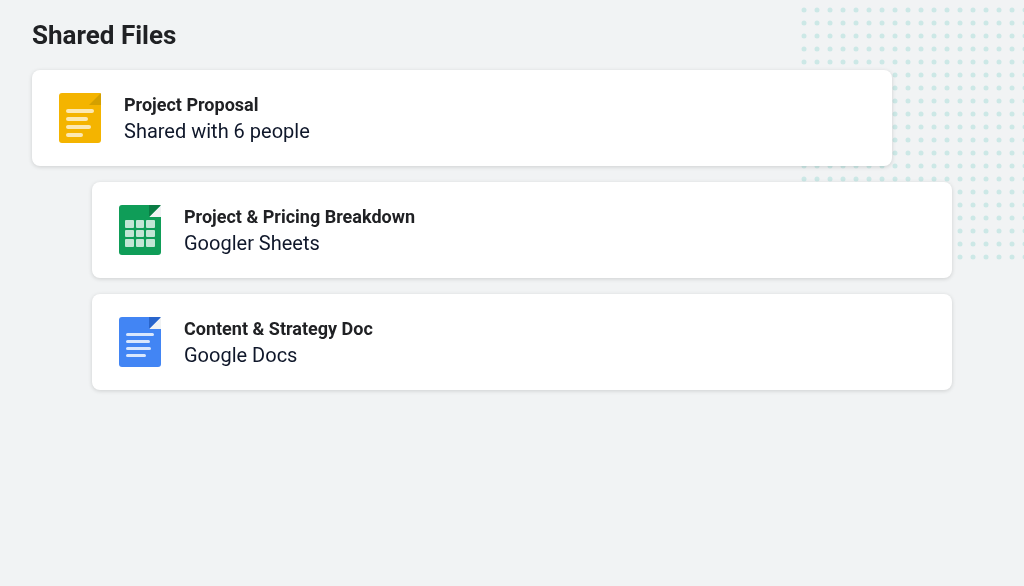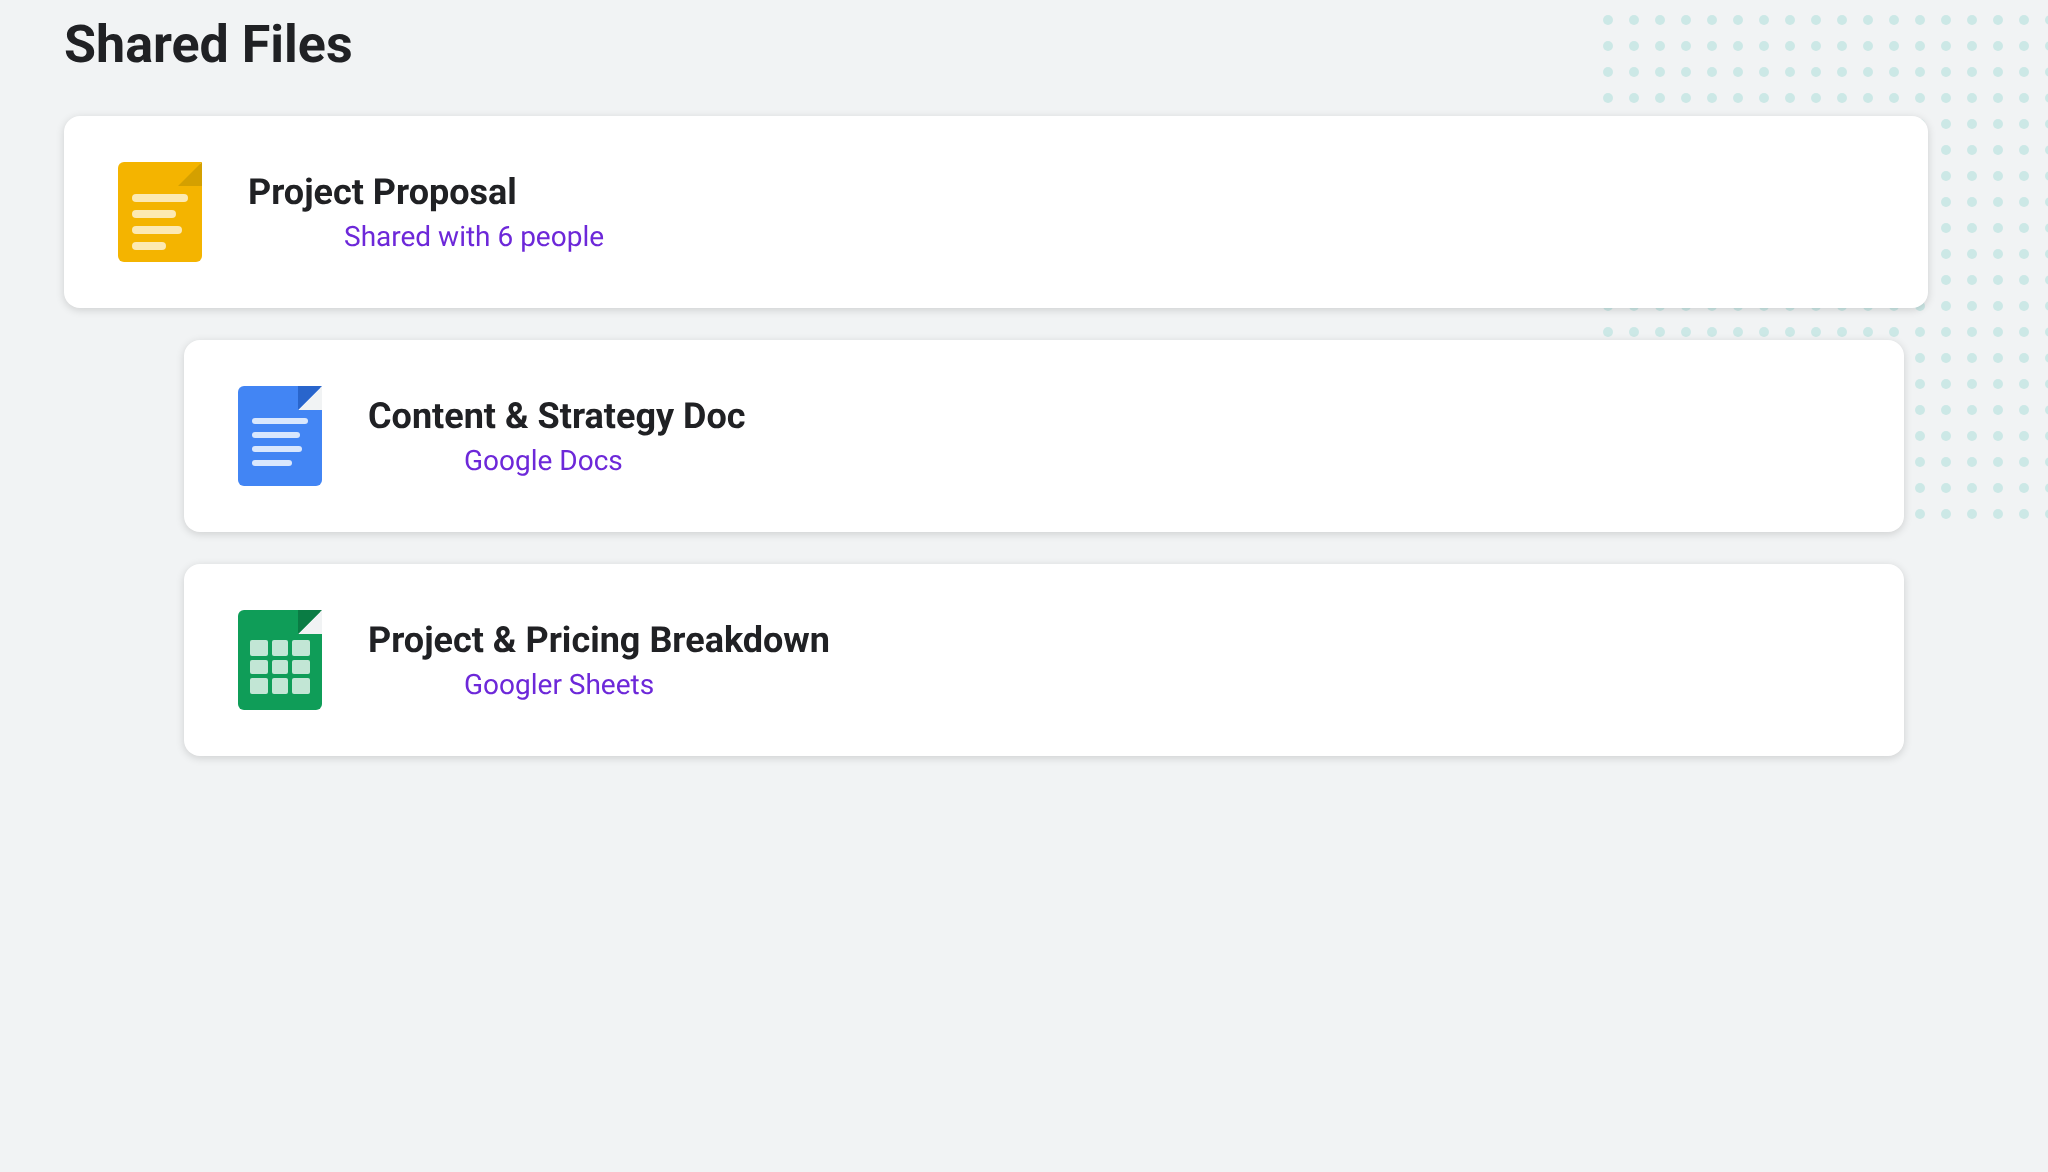--- a/index.html
+++ b/index.html
@@ -7,21 +7,21 @@
     body {
       background: #f1f3f4;
       font-family: 'Roboto', Arial, sans-serif;
       width: 1024px;
       height: 586px;
       overflow: hidden;
       position: relative;
     }
 
     .page-content {
-      padding: 8px 32px;
+      padding: 20px 32px;
       position: relative;
       z-index: 1;
     }
 
     .page-title {
       font-size: 26px;
       font-weight: 700;
       color: #202124;
       margin-bottom: 20px;
       letter-spacing: 0;
@@ -33,21 +33,21 @@
       box-shadow: 0 1px 4px rgba(0,0,0,0.15);
       display: flex;
       align-items: center;
       padding: 20px 24px;
       margin-bottom: 16px;
       position: relative;
     }
 
     .file-card-active {
       margin-left: 0;
-      width: 932px;
+      width: 860px;
     }
 
     .file-card-secondary {
       margin-left: 60px;
       width: 860px;
     }
 
     .file-icon {
       width: 48px;
       height: 56px;
@@ -209,23 +209,22 @@
     }
 
     .file-name {
       font-size: 18px;
       font-weight: 700;
       color: #202124;
       margin-bottom: 4px;
     }
 
     .file-meta {
-      font-size: 14px;
-      color: #6d28d9;
-      margin-left: 48px;
+      font-size: 20px;
+      color: #0f172a;
     }
 
     .view-btn {
       border: 1.5px solid #5f6368;
       background: transparent;
       color: #3c4043;
       font-size: 12px;
       font-weight: 600;
       letter-spacing: 0.08em;
       padding: 8px 16px;
@@ -631,55 +630,55 @@
       </div>
     </div>
     <div class="file-info">
       <div class="file-name">Project Proposal</div>
       <div class="file-meta">Shared with 6 people</div>
     </div>
   </div>
 
   <div class="file-card file-card-secondary">
     <div class="file-icon">
+      <div class="icon-sheets">
+        <div class="doc-body"></div>
+        <div class="doc-fold-bg"></div>
+        <div class="doc-fold-shadow"></div>
+        <div class="grid">
+          <div class="cell"></div>
+          <div class="cell"></div>
+          <div class="cell"></div>
+          <div class="cell"></div>
+          <div class="cell"></div>
+          <div class="cell"></div>
+          <div class="cell"></div>
+          <div class="cell"></div>
+          <div class="cell"></div>
+        </div>
+      </div>
+    </div>
+    <div class="file-info">
+      <div class="file-name">Project &amp; Pricing Breakdown</div>
+      <div class="file-meta">Googler Sheets</div>
+    </div>
+  </div>
+
+  <div class="file-card file-card-secondary">
+    <div class="file-icon">
       <div class="icon-docs">
         <div class="doc-body"></div>
         <div class="doc-fold-bg"></div>
         <div class="doc-fold-shadow"></div>
         <div class="doc-lines">
           <div class="line" style="width:100%;"></div>
           <div class="line" style="width:85%;"></div>
           <div class="line" style="width:90%;"></div>
           <div class="line" style="width:70%;"></div>
         </div>
       </div>
     </div>
     <div class="file-info">
       <div class="file-name">Content &amp; Strategy Doc</div>
       <div class="file-meta">Google Docs</div>
     </div>
   </div>
-
-  <div class="file-card file-card-secondary">
-    <div class="file-icon">
-      <div class="icon-sheets">
-        <div class="doc-body"></div>
-        <div class="doc-fold-bg"></div>
-        <div class="doc-fold-shadow"></div>
-        <div class="grid">
-          <div class="cell"></div>
-          <div class="cell"></div>
-          <div class="cell"></div>
-          <div class="cell"></div>
-          <div class="cell"></div>
-          <div class="cell"></div>
-          <div class="cell"></div>
-          <div class="cell"></div>
-          <div class="cell"></div>
-        </div>
-      </div>
-    </div>
-    <div class="file-info">
-      <div class="file-name">Project &amp; Pricing Breakdown</div>
-      <div class="file-meta">Googler Sheets</div>
-    </div>
-  </div>
 </div>
 
 </body></html>

